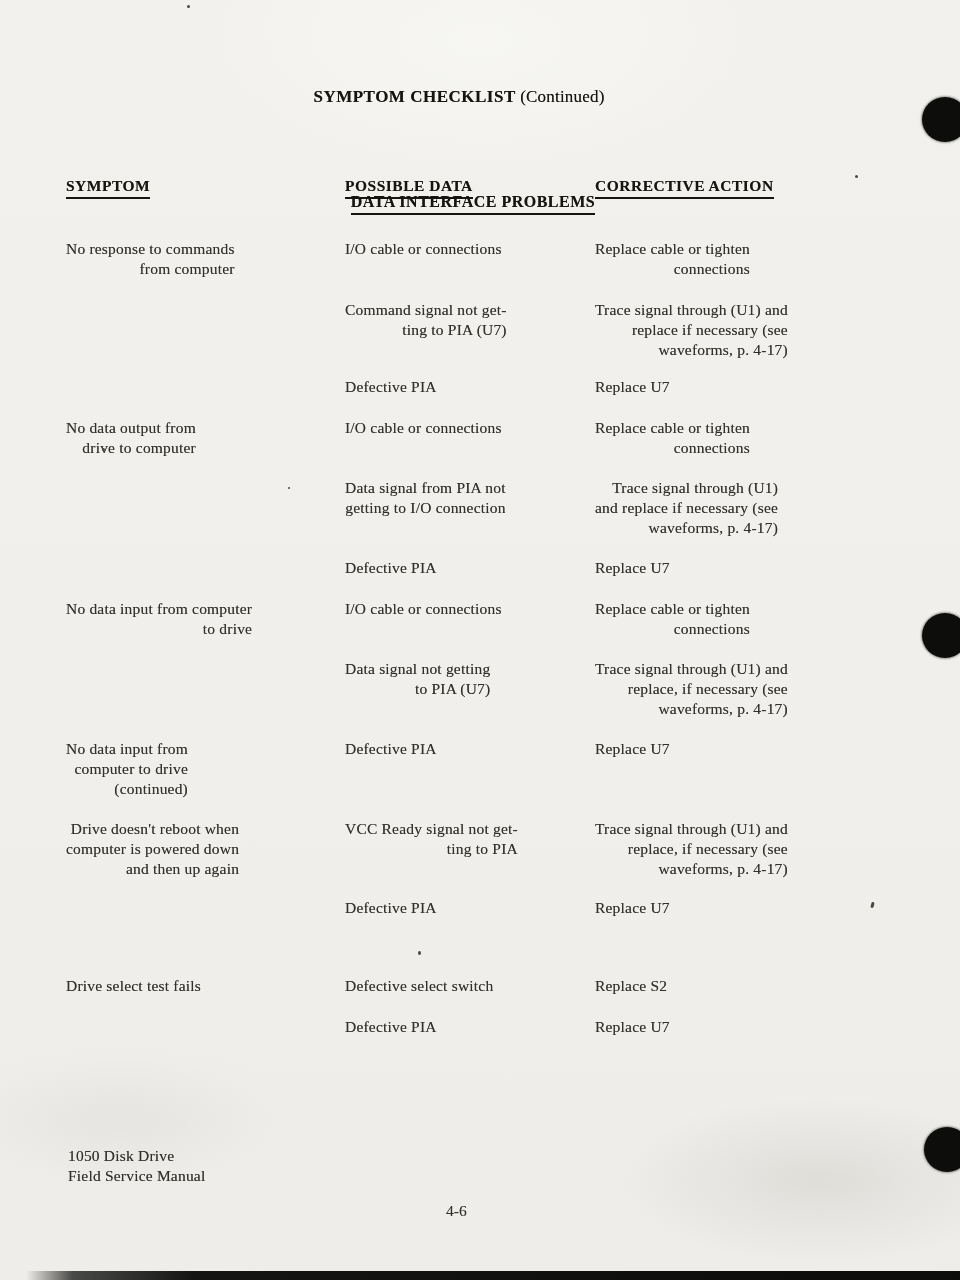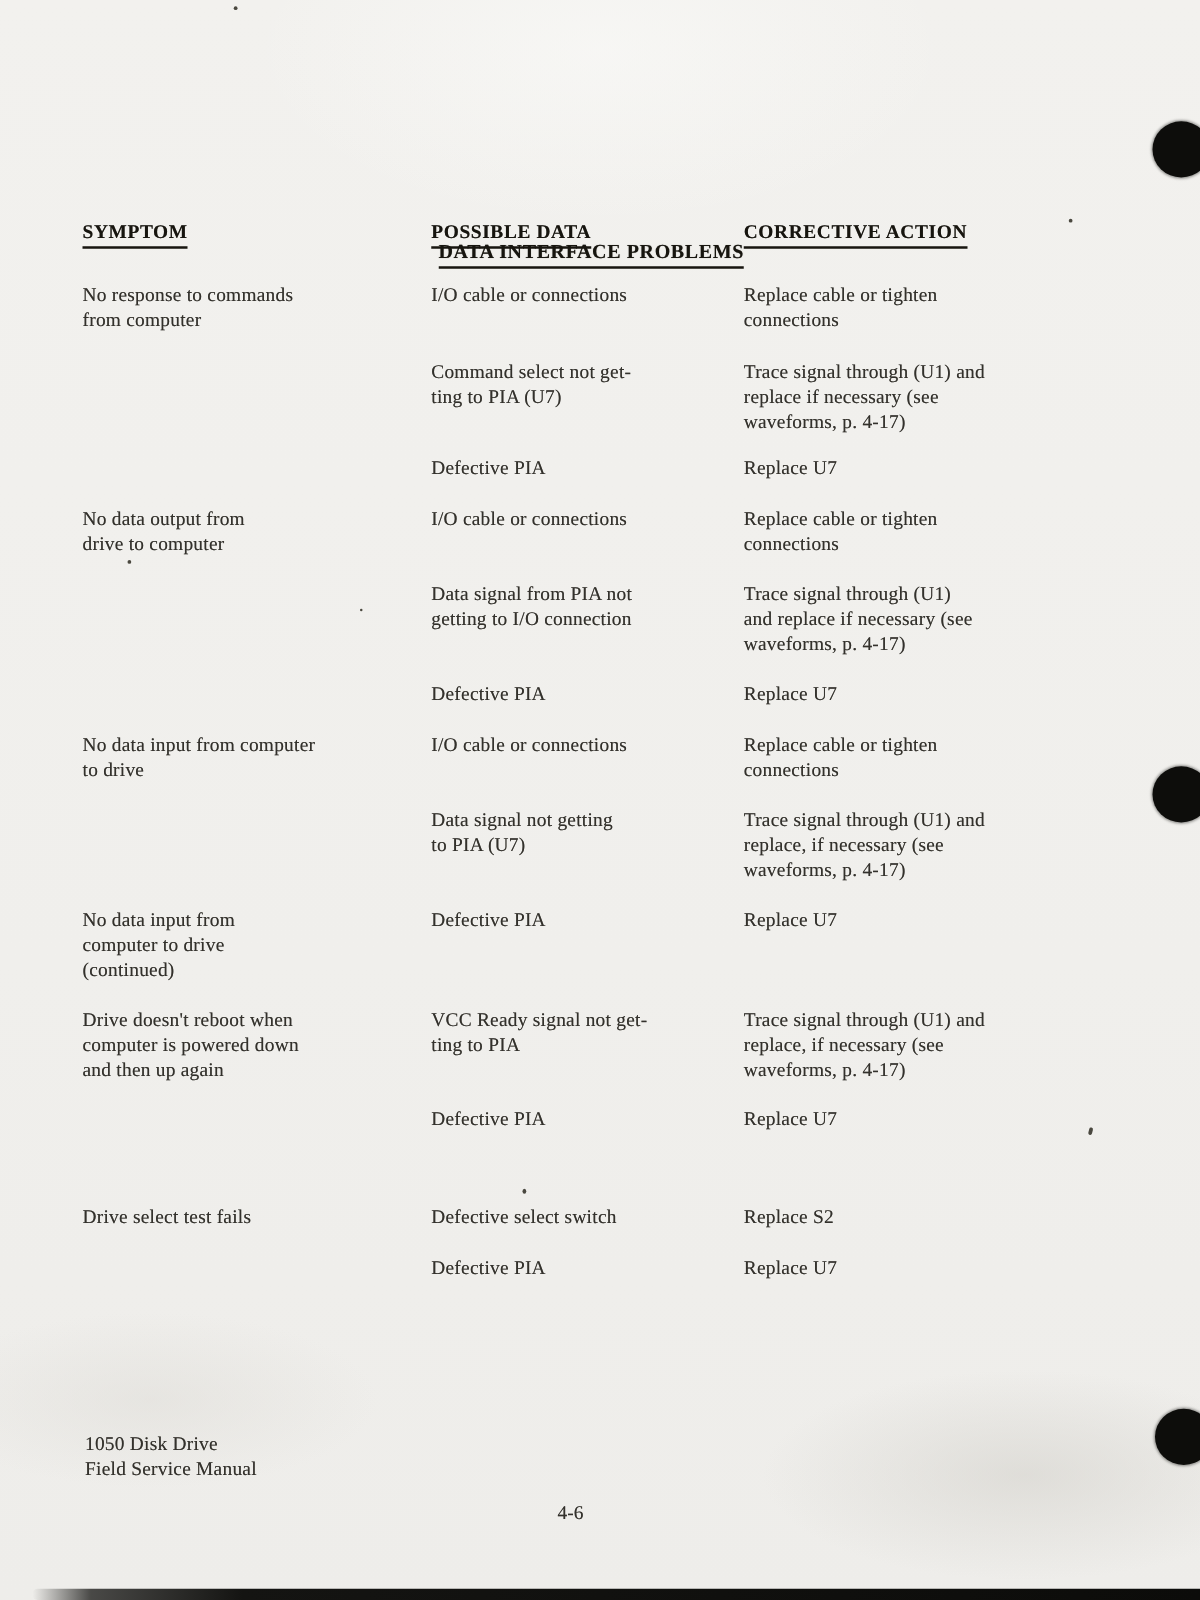--- a/index.html
+++ b/index.html
@@ -46,25 +46,26 @@
   .sechead {
     display: inline-block;
     font-weight: bold; font-size: 16px; line-height: 18px;
     letter-spacing: 0.5px; color: var(--ink_strong);
     border-bottom: 2.5px solid var(--ink_strong);
     padding-bottom: 2px;
     text-shadow: 0 0 0.6px rgba(30,28,22,0.6);
   }
   .row { position: absolute; left: 0; width: 100%; height: 0; }
   .cell {
-    position: absolute; top: 0;
+    position: absolute; top: 12px;
     white-space: pre;
     font-size: 15.5px; line-height: 20px;
     letter-spacing: 0.2px;
     text-shadow: 0 0 0.45px rgba(45,43,37,0.55);
+    text-align: right;
   }
   .cell.sym   { left: 66px; }
   .cell.cause { left: 345px; }
   .cell.act   { left: 595px; }
   .footer-left {
     position: absolute; left: 68px; top: 1146px;
     white-space: pre; font-size: 15.5px; line-height: 20px;
     letter-spacing: 0.2px;
     text-shadow: 0 0 0.45px rgba(45,43,37,0.55);
   }
@@ -93,38 +94,39 @@
   .speck.s3 { left: 418px; top: 951px;  width: 3px; height: 4px; }
   .speck.s4 { left: 871px; top: 902px;  width: 3px; height: 6px; border-radius: 2px; transform: rotate(14deg); }
   .speck.s5 { left: 102px; top: 448px;  width: 3px; height: 3px; }
   .speck.s6 { left: 288px; top: 487px;  width: 2px; height: 2px; }
 </style>
 </head>
 <body>
 
 <div class="page">
 
+  <div class="title-wrap"><span class="title-main">SYMPTOM CHECKLIST</span><span class="title-suffix"> (Continued)</span></div>
 
   <div class="colhead" style="left:66px;">SYMPTOM</div>
   <div class="colhead" style="left:345px;">POSSIBLE DATA</div>
   <div class="colhead" style="left:595px;">CORRECTIVE ACTION</div>
 
   <div class="sechead-wrap first">
     <span class="sechead">DATA INTERFACE PROBLEMS</span>
   </div>
 
   <div class="row" style="top:227px;">
     <div class="cell sym">No response to commands
 from computer</div>
     <div class="cell cause">I/O cable or connections</div>
     <div class="cell act">Replace cable or tighten
 connections</div>
   </div>
   <div class="row" style="top:288px;">
-    <div class="cell cause">Command select not get-
+    <div class="cell cause">Command signal not get-
 ting to PIA (U7)</div>
     <div class="cell act">Trace signal through (U1) and
 replace if necessary (see
 waveforms, p. 4-17)</div>
   </div>
   <div class="row" style="top:365px;">
     <div class="cell cause">Defective PIA</div>
     <div class="cell act">Replace U7</div>
   </div>
   <div class="row" style="top:406px;">

